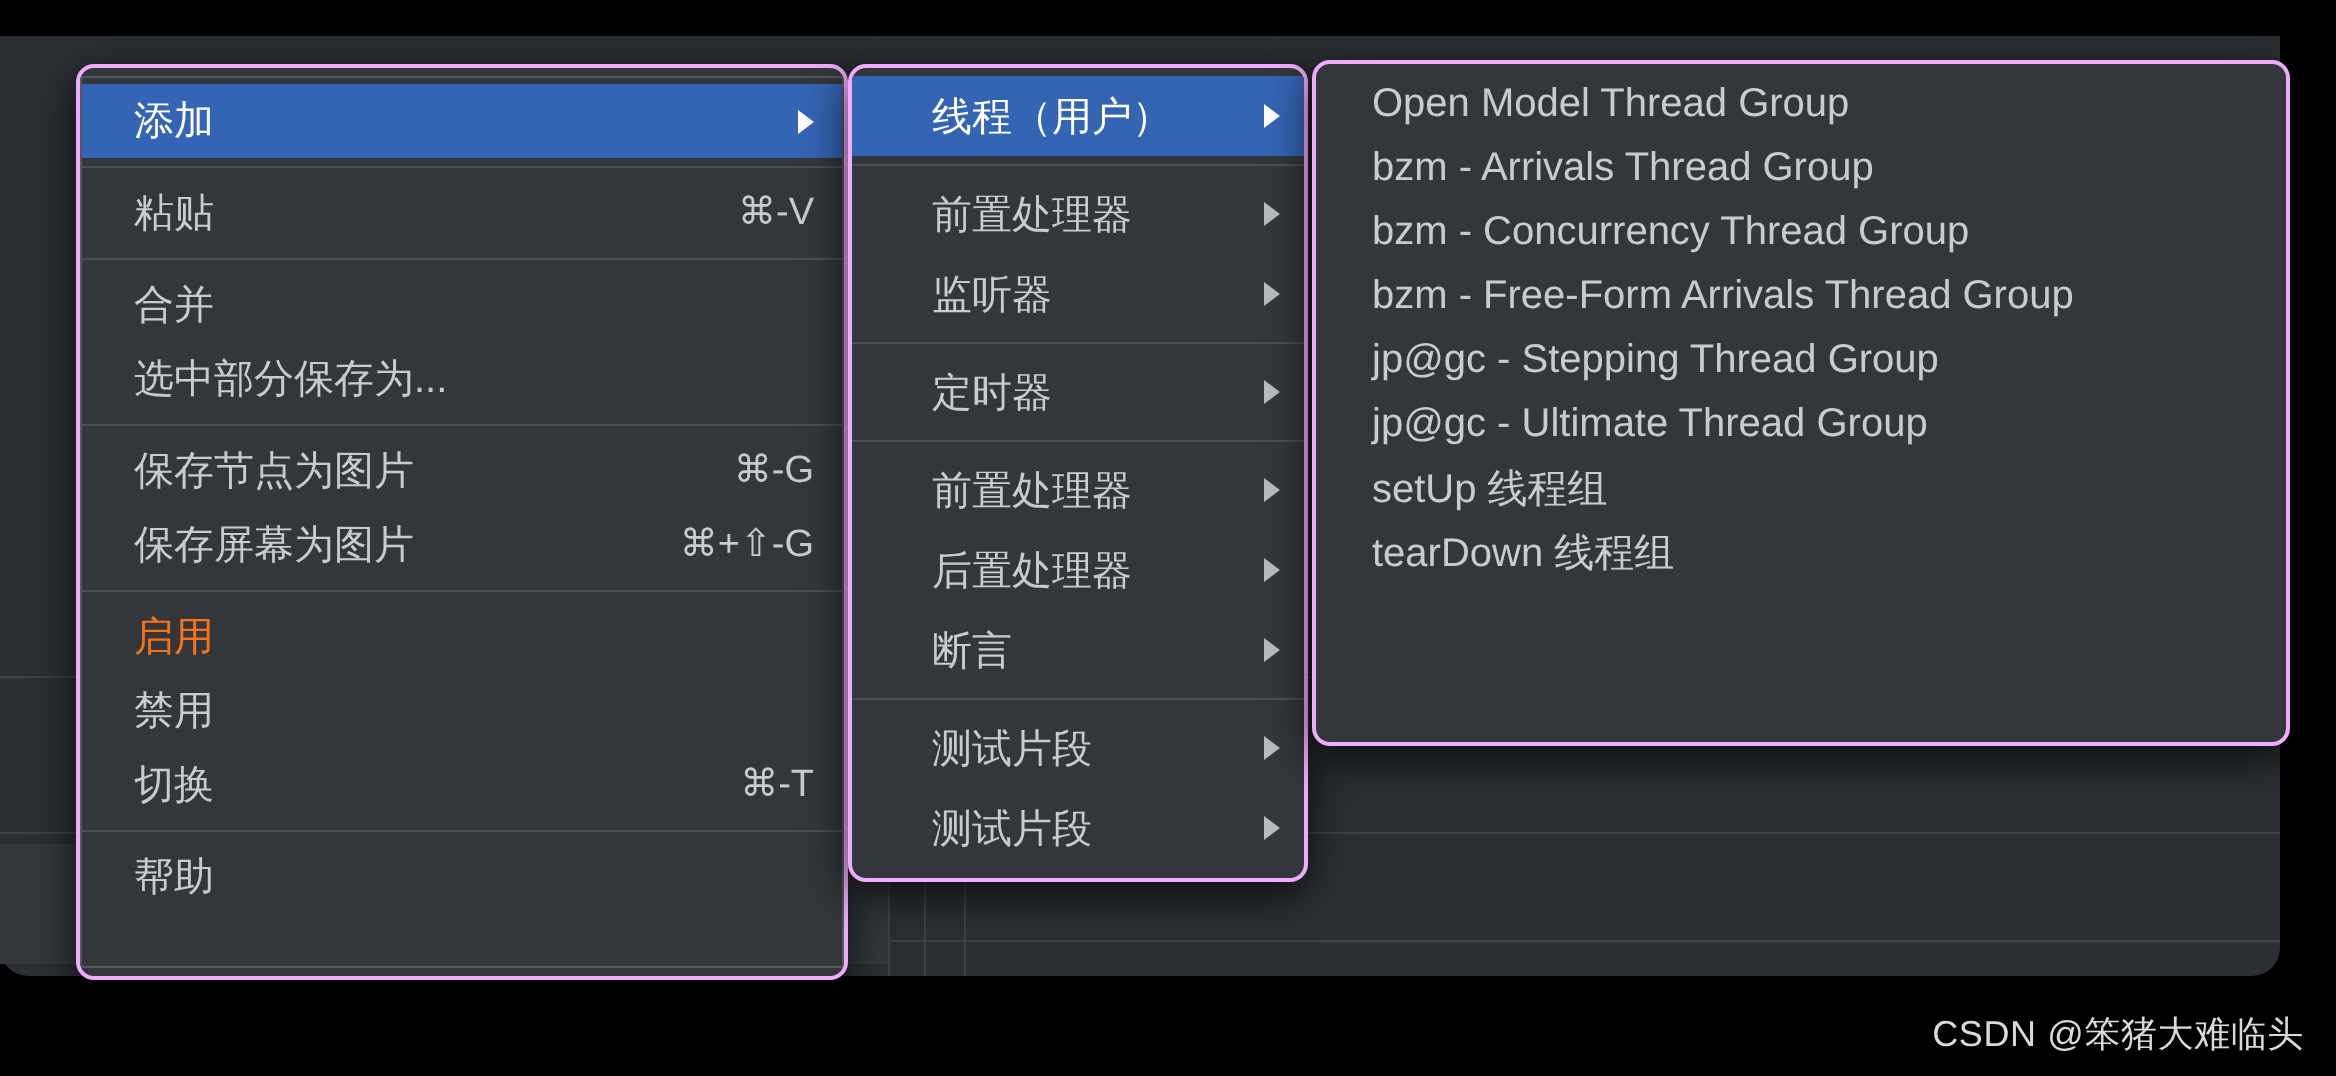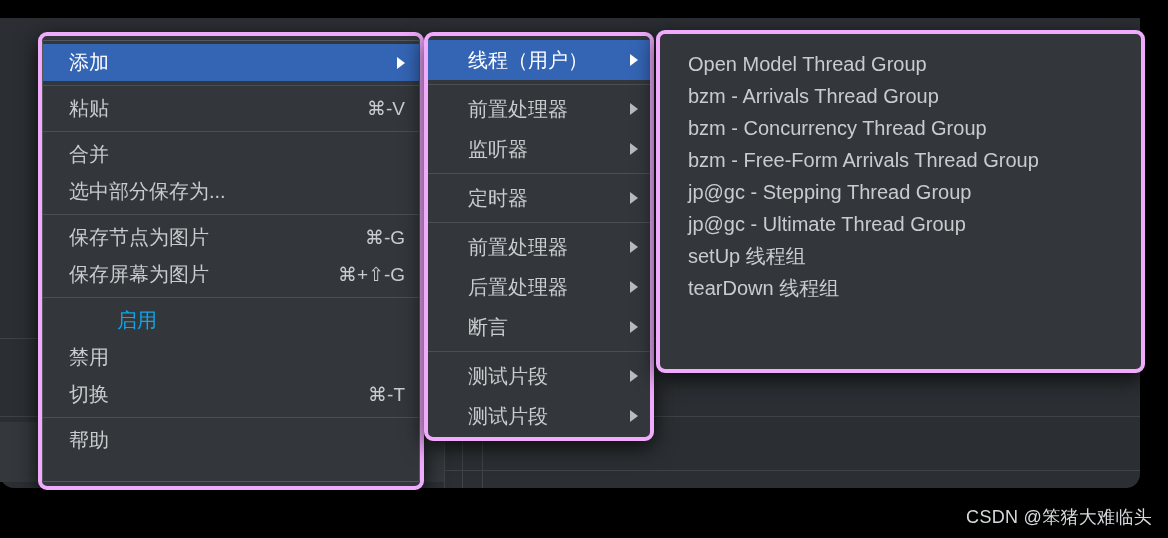--- a/index.html
+++ b/index.html
@@ -49,21 +49,21 @@
   }
   #bg-window .bg-strip {
     position: absolute;
     background: #34383c;
   }
 
   
   .menu {
     position: absolute;
     background: #33373b;
-    border: 4px solid #f0abfc;
+    border: 2px solid #f0abfc;
     border-radius: 9px;
     box-shadow: 0 6px 22px rgba(0,0,0,.75);
     box-sizing: border-box;
     padding: 4px 0;
     overflow: hidden;
   }
   .menu-inner {
     border: 1px solid #53585d;
     border-radius: 2px;
     padding: 3px 0;
@@ -90,21 +90,21 @@
   .menu-item .spacer { flex: 1 1 auto; }
   .menu-item .accel {
     color: #c9ccce;
     font-size: 19px;
     margin-left: 24px;
   }
   .menu-item.selected {
     background: #3465b4;
     color: #ffffff;
   }
-  .menu-item.disabled { color: #0ea5e9; margin-left: 48px; }
+  .menu-item.disabled { color: #f97316; }
   .menu-item .arrow {
     width: 0; height: 0;
     border-left: 8px solid #b9bcbe;
     border-top: 6px solid transparent;
     border-bottom: 6px solid transparent;
     margin-left: 18px;
     flex: 0 0 auto;
   }
   .menu-item.selected .arrow { border-left-color: #ffffff; }
 
@@ -120,21 +120,21 @@
   }
   #menu-context .menu-item { height: 37px; }
 
   #menu-add {
     left: 424px; top: 32px; width: 230px; height: 409px;
   }
   #menu-add .menu-item { height: 40px; padding-left: 40px; padding-right: 12px; }
 
   #menu-threads {
     left: 656px; top: 30px; width: 489px; height: 343px;
-    padding: 14px 0 0 0;
+    padding: 4px 0 0 0;
   }
   #menu-threads .menu-item {
     height: 32px;
     font-size: 20px;
     padding-left: 28px;
   }
 
   
   #watermark {
     position: absolute;

